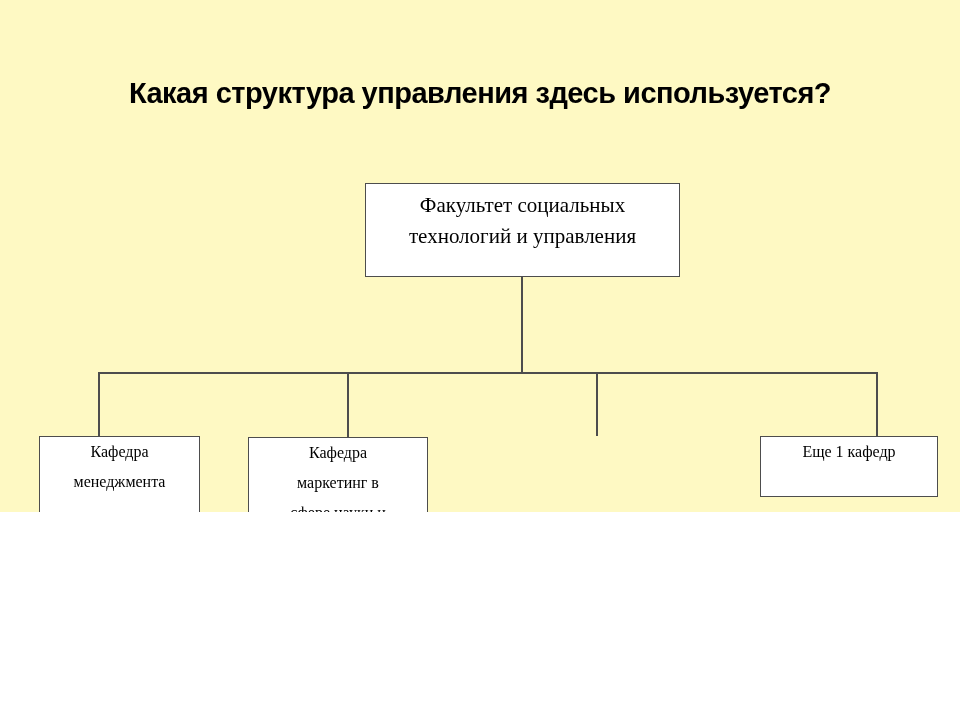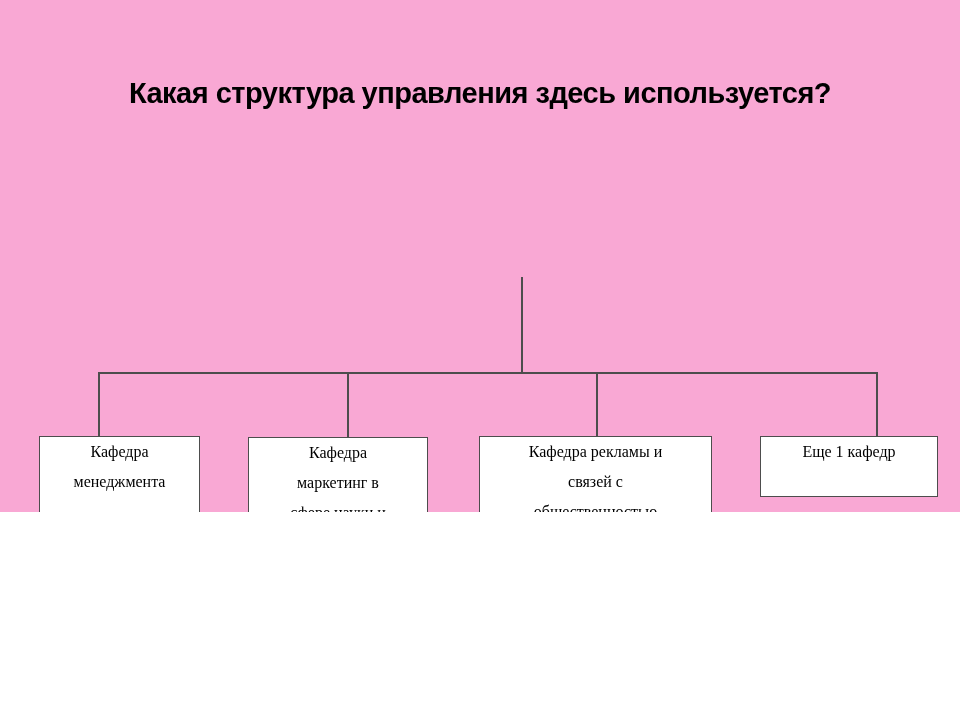--- a/index.html
+++ b/index.html
@@ -4,21 +4,21 @@
 <style>
   html, body {
     margin: 0;
     padding: 0;
     background: #ffffff;
   }
   .slide {
     position: relative;
     width: 960px;
     height: 512px;
-    background: #f9a8d4;
+    background: #fef9c3;
     overflow: hidden;
     font-family: "Liberation Serif", serif;
     color: #000000;
   }
   .slide-title {
     position: absolute;
     left: 0;
     top: 74px;
     width: 960px;
     text-align: center;
@@ -75,30 +75,30 @@
 
   <div class="slide-title">Какая структура управления здесь используется?</div>
 
   <div class="connector conn-root-stem"></div>
   <div class="connector conn-bus"></div>
   <div class="connector conn-drop-1"></div>
   <div class="connector conn-drop-2"></div>
   <div class="connector conn-drop-3"></div>
   <div class="connector conn-drop-4"></div>
 
+  <div class="org-box box-root">
+    <span class="box-label">Факультет социальных<br>технологий и управления</span>
+  </div>
 
   <div class="org-box box-dept-1">
     <span class="box-label">Кафедра<br>менеджмента</span>
   </div>
 
   <div class="org-box box-dept-2">
     <span class="box-label">Кафедра<br>маркетинг в<br>сфере науки и<br>технологий</span>
   </div>
 
-  <div class="org-box box-dept-3">
-    <span class="box-label">Кафедра рекламы и<br>связей с<br>общественностью</span>
-  </div>
 
   <div class="org-box box-dept-4">
     <span class="box-label">Еще 1 кафедр</span>
   </div>
 
 </div>
 
 </body></html>

